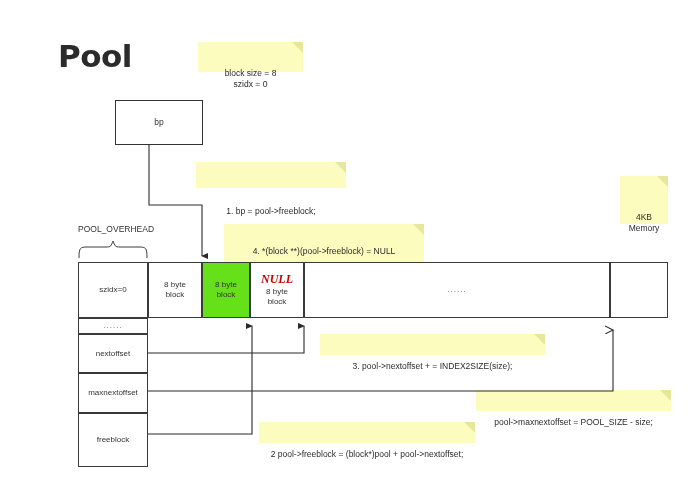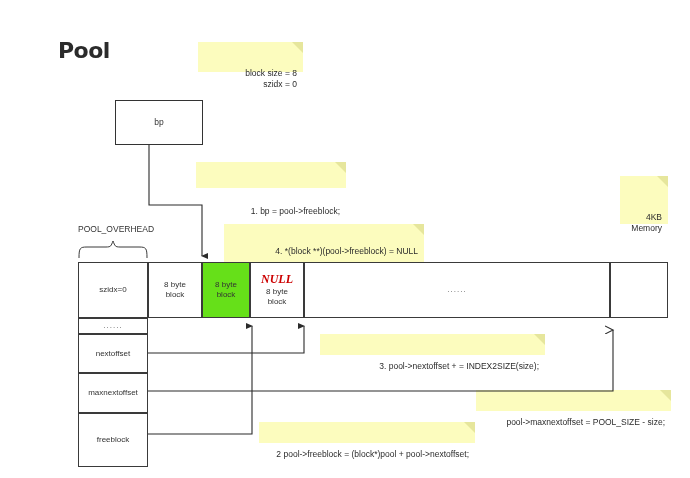--- a/index.html
+++ b/index.html
@@ -18,34 +18,34 @@
   #stage {
     position: absolute;
     left: 0; top: 0;
     width: 690px; height: 478px;
   }
   .abs { position: absolute; }
 
   
   #page-title {
     left: 58px; top: 38px;
-    font-size: 22px;
+    font-size: 31px;
     font-weight: bold;
     letter-spacing: -0.5px;
     color: #2b2b2b;
     font-family: "DejaVu Sans", sans-serif;
   }
 
   
   .note {
     background: #fcfcbe;
     color: #2b2b2b;
     font-size: 8.5px;
     line-height: 11px;
-    text-align: right;
+    text-align: center;
     box-sizing: border-box;
     padding: 4px 6px 4px 6px;
     white-space: pre-line;
   }
   .note .fold {
     position: absolute;
     top: 0;
     right: 0;
     width: 0; height: 0;
     border-top: 11px solid #e6e69c;

